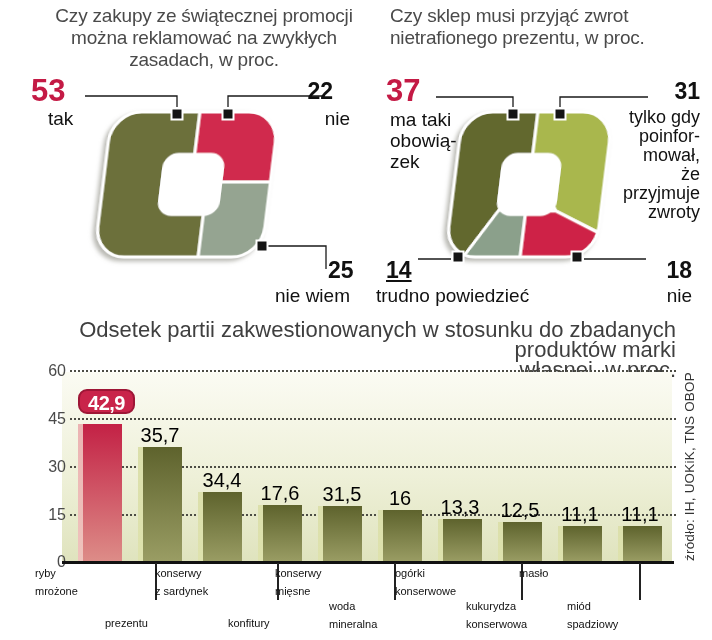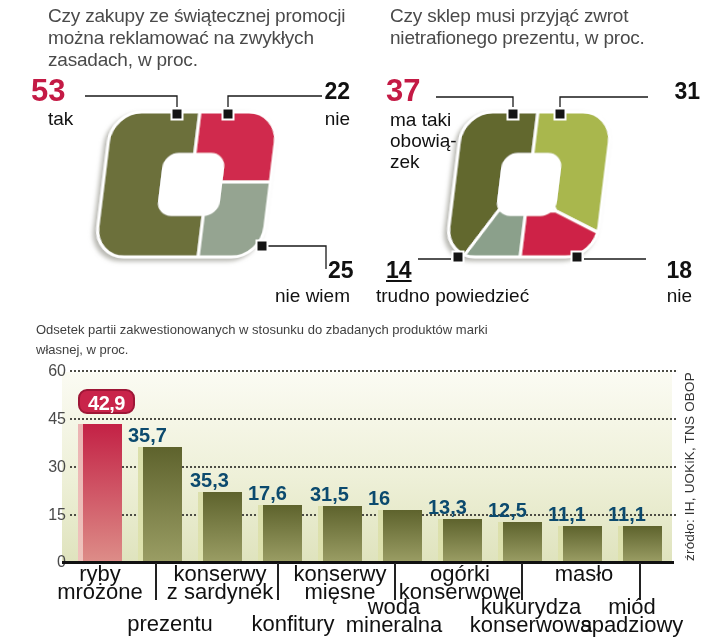--- a/index.html
+++ b/index.html
@@ -10,41 +10,41 @@
   .qtitle{font-size:19px;line-height:22px;color:#4a4a4a;letter-spacing:-0.2px;}
   .bignum{font-size:31px;font-weight:bold;color:#c41a45;line-height:30px;}
   .midnum{font-size:23px;font-weight:bold;color:#111;line-height:24px;}
   .seglabel{font-size:19px;line-height:21px;color:#111;}
   .tright{text-align:right;}
   .bar{position:absolute;width:44px;
        background:linear-gradient(90deg,rgba(226,230,178,0.95) 0px,rgba(226,230,178,0.95) 5px,rgba(0,0,0,0) 5px),
                   linear-gradient(180deg,#5e632d 0%,#9a9d64 100%);}
   .bar.red{background:linear-gradient(90deg,rgba(242,205,198,0.85) 0px,rgba(242,205,198,0.85) 5px,rgba(0,0,0,0) 5px),
                   linear-gradient(180deg,#c32145 0%,#dd8d88 100%);}
-  .val{position:absolute;width:64px;text-align:left;font-size:20px;font-weight:bold;color:#0c4a6e;}
+  .val{position:absolute;width:64px;text-align:center;font-size:20px;font-weight:normal;color:#000000;}
   .badge{position:absolute;left:78px;top:389px;width:57px;height:25px;background:#c9244a;
          border:2px solid #9e1636;border-radius:9px;color:#fff;font-size:20px;font-weight:bold;
          text-align:center;line-height:24px;box-sizing:border-box;letter-spacing:-0.5px;}
   .grid{position:absolute;left:70px;width:606px;height:0;border-top:2px dotted #4c4c44;}
   .ylab{position:absolute;left:28px;width:38px;text-align:right;font-size:16px;color:#4a4a4a;}
-  .xlab{position:absolute;width:130px;text-align:center;font-size:22px;line-height:17.5px;color:#111;}
+  .xlab{position:absolute;width:130px;font-size:11px;line-height:17.5px;color:#111;}
   .tick{position:absolute;top:563px;width:2px;height:37px;background:#222;}
   .src{position:absolute;left:682px;top:371px;width:20px;height:192px;
        writing-mode:vertical-rl;transform:rotate(180deg);font-size:13.5px;color:#333;
        text-align:center;letter-spacing:0.2px;}
-  .bartitle{position:absolute;left:36px;right:36px;top:320px;text-align:left;
-            font-size:13px;line-height:20px;color:#3f3f3f;}
+  .bartitle{position:absolute;left:36px;right:36px;top:320px;text-align:right;
+            font-size:22px;line-height:20px;color:#3f3f3f;}
   svg{display:block;}
 </style>
 </head>
 <body>
 
 <div class="canvas">
 
-  <div class="abs qtitle ml" style="left:48px;top:5px;width:312px;">Czy zakupy ze świątecznej promocji
+  <div class="abs qtitle ml" style="left:48px;top:5px;width:312px;text-align:center;">Czy zakupy ze świątecznej promocji
 można reklamować na zwykłych
 zasadach, w proc.</div>
   <div class="abs qtitle ml" style="left:390px;top:5px;width:300px;">Czy sklep musi przyjąć zwrot
 nietrafionego prezentu, w proc.</div>
 
   <svg class="abs" style="left:0;top:75px;" width="356" height="235" viewBox="0 0 356 235">
     <defs>
       <clipPath id="clipL">
           <rect x="0" y="0" width="167" height="145" rx="30"></rect>
         </clipPath>
@@ -67,21 +67,21 @@
       <rect x="0" y="0" width="167" height="145" rx="30" fill="none" stroke="#fff" stroke-width="3"></rect>
     </g>
 
     <rect x="171.5" y="33.5" width="11" height="11" fill="#141414" stroke="#fff" stroke-width="2"></rect>
     <rect x="222.5" y="33.5" width="11" height="11" fill="#141414" stroke="#fff" stroke-width="2"></rect>
     <rect x="256.5" y="165.5" width="11" height="11" fill="#141414" stroke="#fff" stroke-width="2"></rect>
   </svg>
 
   <div class="abs bignum" style="left:31px;top:76px;text-align:center;">53</div>
   <div class="abs seglabel" style="left:48px;top:108px;">tak</div>
-  <div class="abs midnum tright" style="left:300px;top:79px;width:50px;">22</div>
+  <div class="abs midnum tright" style="left:283px;top:79px;width:50px;">22</div>
   <div class="abs seglabel tright" style="left:300px;top:108px;width:50px;">nie</div>
   <div class="abs midnum" style="left:328px;top:258px;">25</div>
   <div class="abs seglabel tright" style="left:260px;top:285px;width:90px;">nie wiem</div>
 
   <svg class="abs" style="left:356px;top:75px;" width="356" height="235" viewBox="0 0 356 235">
     <defs>
       <clipPath id="clipR">
           <rect x="0" y="0" width="150" height="145" rx="30"></rect>
         </clipPath>
       <filter id="shR" x="-25%" y="-25%" width="150%" height="150%">
@@ -106,20 +106,26 @@
     <rect x="198.5" y="33.5" width="11" height="11" fill="#141414" stroke="#fff" stroke-width="2"></rect>
     <rect x="96.5" y="176.5" width="11" height="11" fill="#141414" stroke="#fff" stroke-width="2"></rect>
     <rect x="215.5" y="176.5" width="11" height="11" fill="#141414" stroke="#fff" stroke-width="2"></rect>
   </svg>
 
   <div class="abs bignum" style="left:386px;top:76px;">37</div>
   <div class="abs seglabel ml" style="left:390px;top:109px;width:100px;">ma taki
 obowią-
 zek</div>
   <div class="abs midnum tright" style="left:640px;top:79px;width:60px;">31</div>
+  <div class="abs ml tright" style="left:560px;top:108px;width:140px;font-size:18px;line-height:19px;color:#111;">tylko gdy
+poinfor-
+mował,
+że
+przyjmuje
+zwroty</div>
   <div class="abs midnum" style="left:386px;top:258px;text-decoration:underline;">14</div>
   <div class="abs seglabel" style="left:376px;top:285px;">trudno powiedzieć</div>
   <div class="abs midnum tright" style="left:642px;top:258px;width:50px;">18</div>
   <div class="abs seglabel tright" style="left:642px;top:285px;width:50px;">nie</div>
 
   <div class="bartitle ml">Odsetek partii zakwestionowanych w stosunku do zbadanych produktów marki
 własnej, w proc.</div>
 
   <div class="abs" style="left:62px;top:372px;width:610px;height:191px;
        background:linear-gradient(180deg,#fbfbf3 0%,#eef0d8 55%,#dfe3bd 100%);"></div>
@@ -141,21 +147,21 @@
   <div class="bar" style="left:258px;top:505px;height:57px;"></div>
   <div class="bar" style="left:318px;top:506px;height:56px;"></div>
   <div class="bar" style="left:378px;top:510px;height:52px;"></div>
   <div class="bar" style="left:438px;top:519px;height:43px;"></div>
   <div class="bar" style="left:498px;top:522px;height:40px;"></div>
   <div class="bar" style="left:558px;top:526px;height:36px;"></div>
   <div class="bar" style="left:618px;top:526px;height:36px;"></div>
 
   <div class="badge">42,9</div>
   <div class="val" style="left:128px;top:424px;">35,7</div>
-  <div class="val" style="left:190px;top:469px;">35,3</div>
+  <div class="val" style="left:190px;top:469px;">34,4</div>
   <div class="val" style="left:248px;top:482px;">17,6</div>
   <div class="val" style="left:310px;top:483px;">31,5</div>
   <div class="val" style="left:368px;top:487px;">16</div>
   <div class="val" style="left:428px;top:496px;">13,3</div>
   <div class="val" style="left:488px;top:499px;">12,5</div>
   <div class="val" style="left:548px;top:503px;">11,1</div>
   <div class="val" style="left:608px;top:503px;">11,1</div>
 
   <div class="abs" style="left:62px;top:561px;width:612px;height:3px;background:#111;"></div>
   <div class="tick" style="left:155px;"></div>

